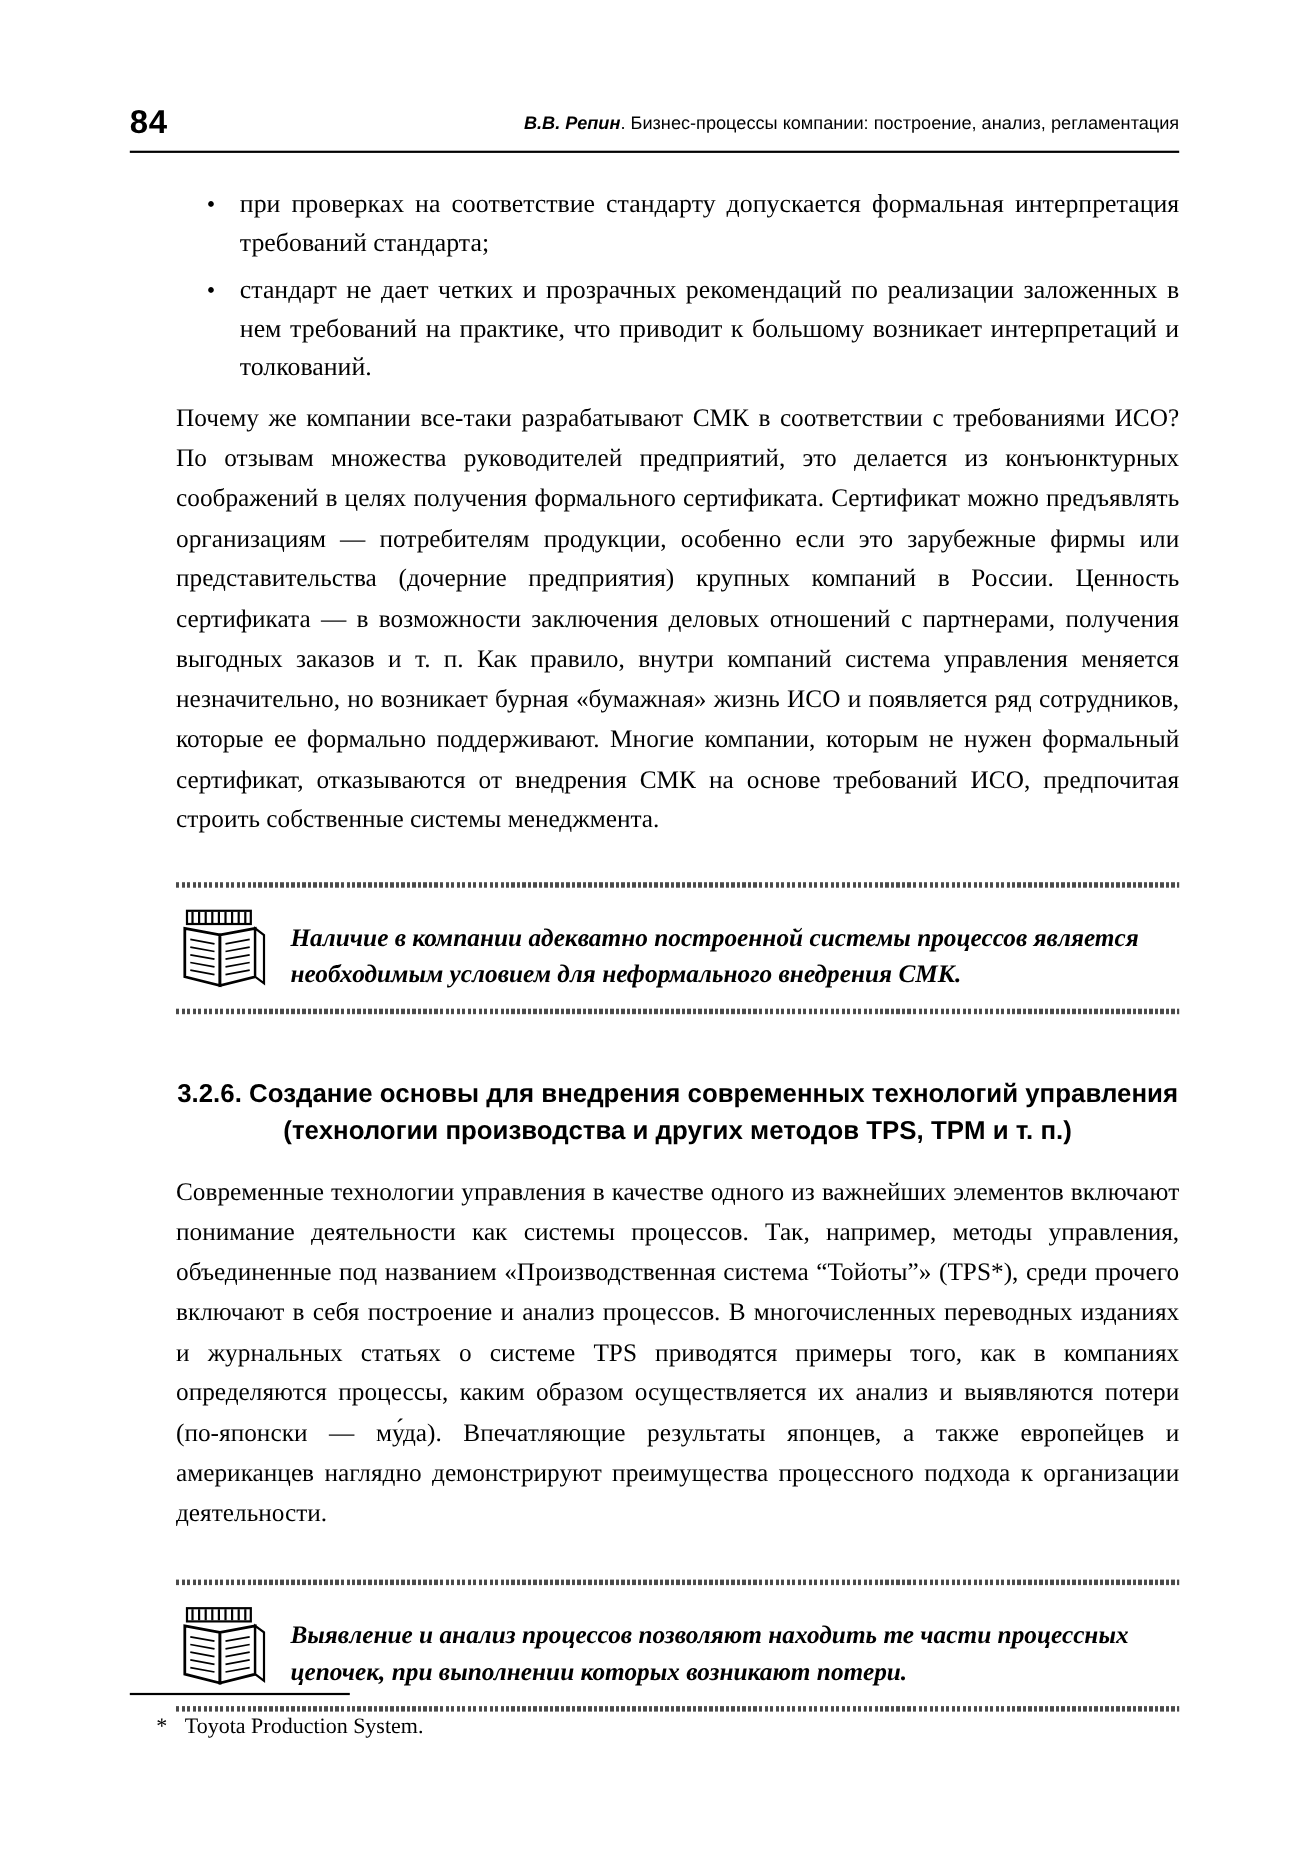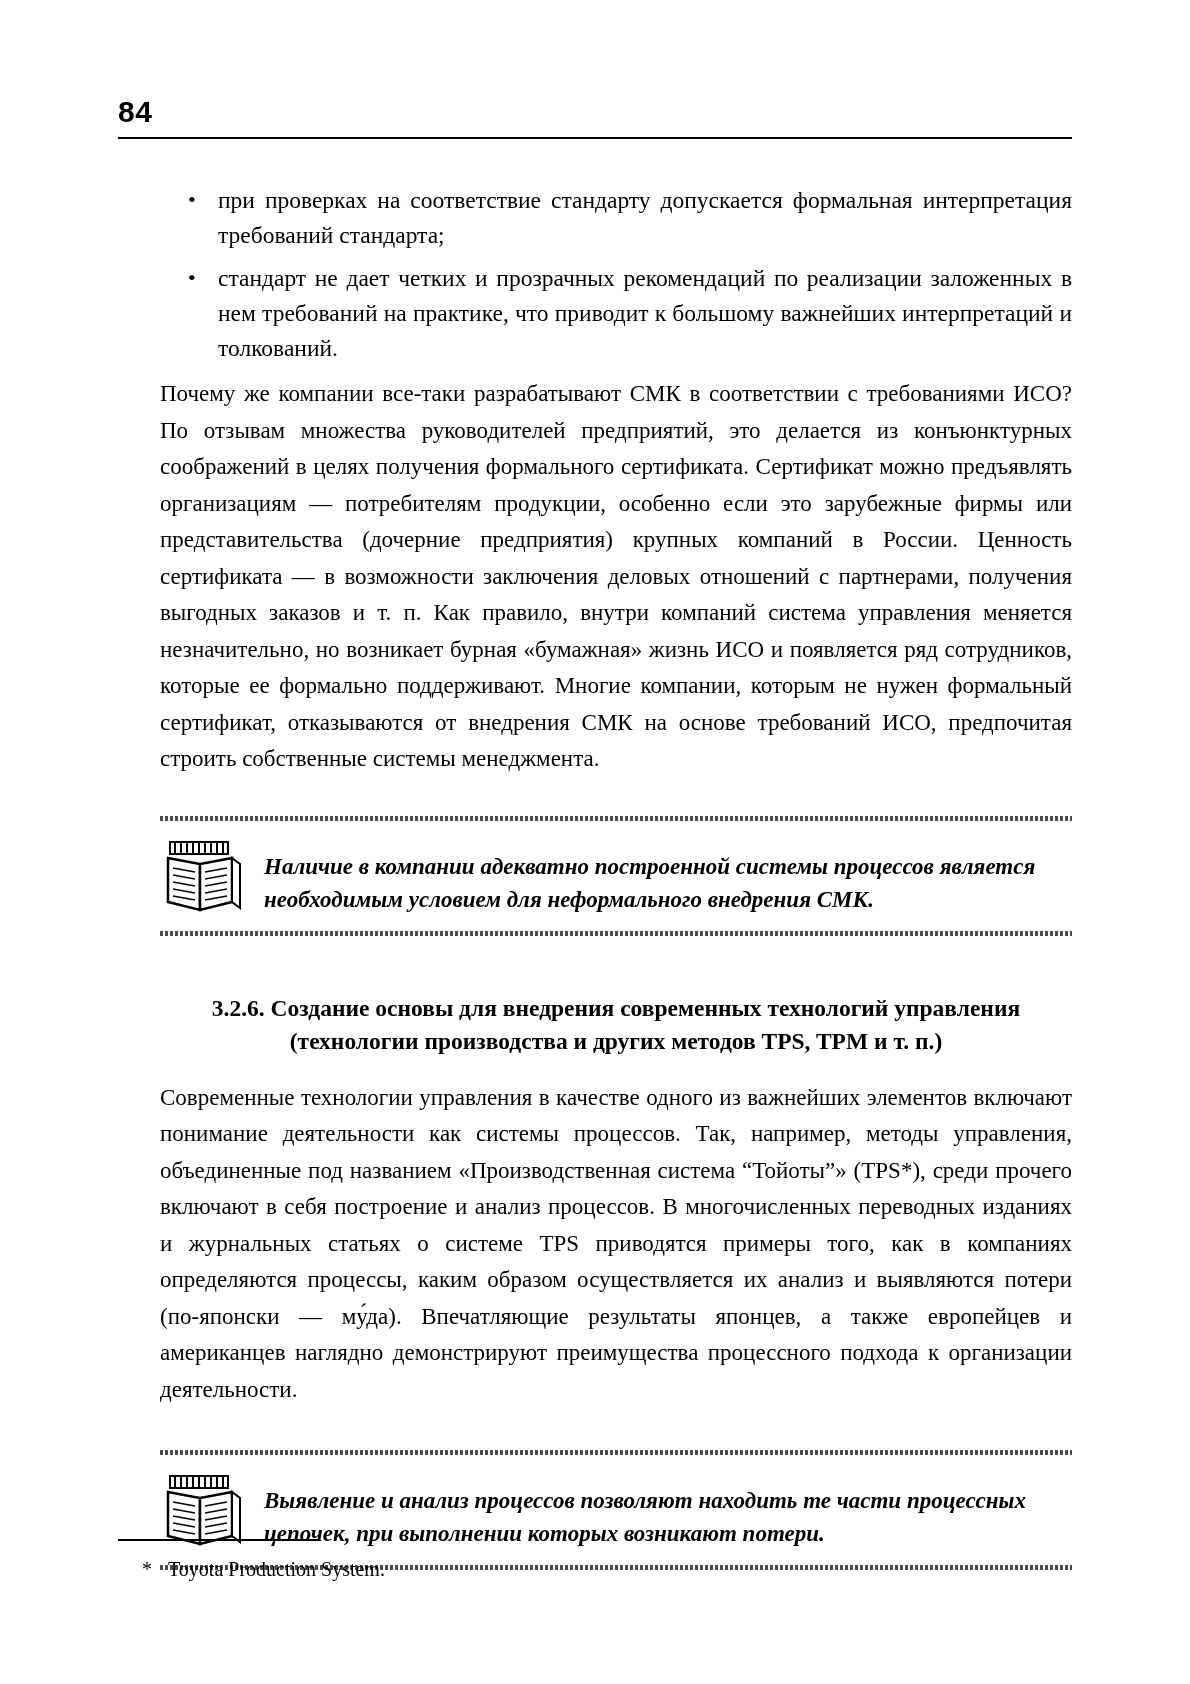--- a/index.html
+++ b/index.html
@@ -61,21 +61,21 @@
   }
   .runhead .ital {
     font-style: italic;
     font-weight: 700;
   }
 
   
   .content {
     position: absolute;
     left: 160px;
-    top: 183px;
+    top: 169px;
     width: 912px;
   }
 
   ul.bullets {
     list-style: none;
     margin: 0 0 10px 0;
     padding: 0;
   }
   ul.bullets li {
     position: relative;
@@ -138,21 +138,21 @@
     flex: 1 1 auto;
     font-size: 23px;
     line-height: 33px;
     font-weight: 700;
     font-style: italic;
     padding-top: 4px;
   }
 
   
   .section-head {
-    font-family: Liberation Serif, serif;
+    font-family: Liberation Sans, sans-serif;
     font-weight: 700;
     font-size: 23.5px;
     line-height: 33px;
     text-align: center;
     margin: 0;
   }
 
   
   .footnote-rule {
     position: absolute;
@@ -176,28 +176,29 @@
     width: 26px;
   }
 </style>
 </head>
 <body>
 
 <div class="page">
 
   <div class="header">
     <div class="folio">84</div>
+    <div class="runhead"><span class="ital">В.В. Репин</span><span>. Бизнес-процессы компании: построение, анализ, регламентация</span></div>
   </div>
   <div class="header-rule"></div>
 
   <div class="content">
 
     <ul class="bullets">
       <li>при проверках на соответствие стандарту допускается формальная интерпретация требований стандарта;</li>
-      <li>стандарт не дает четких и прозрачных рекомендаций по реализации заложенных в нем требований на практике, что приводит к большому важнейших интерпретаций и толкований.</li>
+      <li>стандарт не дает четких и прозрачных рекомендаций по реализации заложенных в нем требований на практике, что приводит к большому возникает интерпретаций и толкований.</li>
     </ul>
 
     <p class="body" style="margin-top:6px;">Почему же компании все-таки разрабатывают СМК в соответствии с требованиями ИСО? По отзывам множества руководителей предприятий, это делается из конъюнктурных соображений в целях получения формального сертификата. Сертификат можно предъявлять организациям — потребителям продукции, особенно если это зарубежные фирмы или представительства (дочерние предприятия) крупных компаний в России. Ценность сертификата — в возможности заключения деловых отношений с партнерами, получения выгодных заказов и т. п. Как правило, внутри компаний система управления меняется незначительно, но возникает бурная «бумажная» жизнь ИСО и появляется ряд сотрудников, которые ее формально поддерживают. Многие компании, которым не нужен формальный сертификат, отказываются от внедрения СМК на основе требований ИСО, предпочитая строить собственные системы менеджмента.</p>
 
     <div class="callout" style="margin-top:38px;">
       <div class="rule-top"></div>
       <div class="callout-inner">
         <div class="callout-icon">
           <svg viewBox="0 0 84 78" width="84" height="78" aria-hidden="true">
             <rect x="8" y="4" width="58" height="12" fill="#ffffff" stroke="#000" stroke-width="2"></rect>

